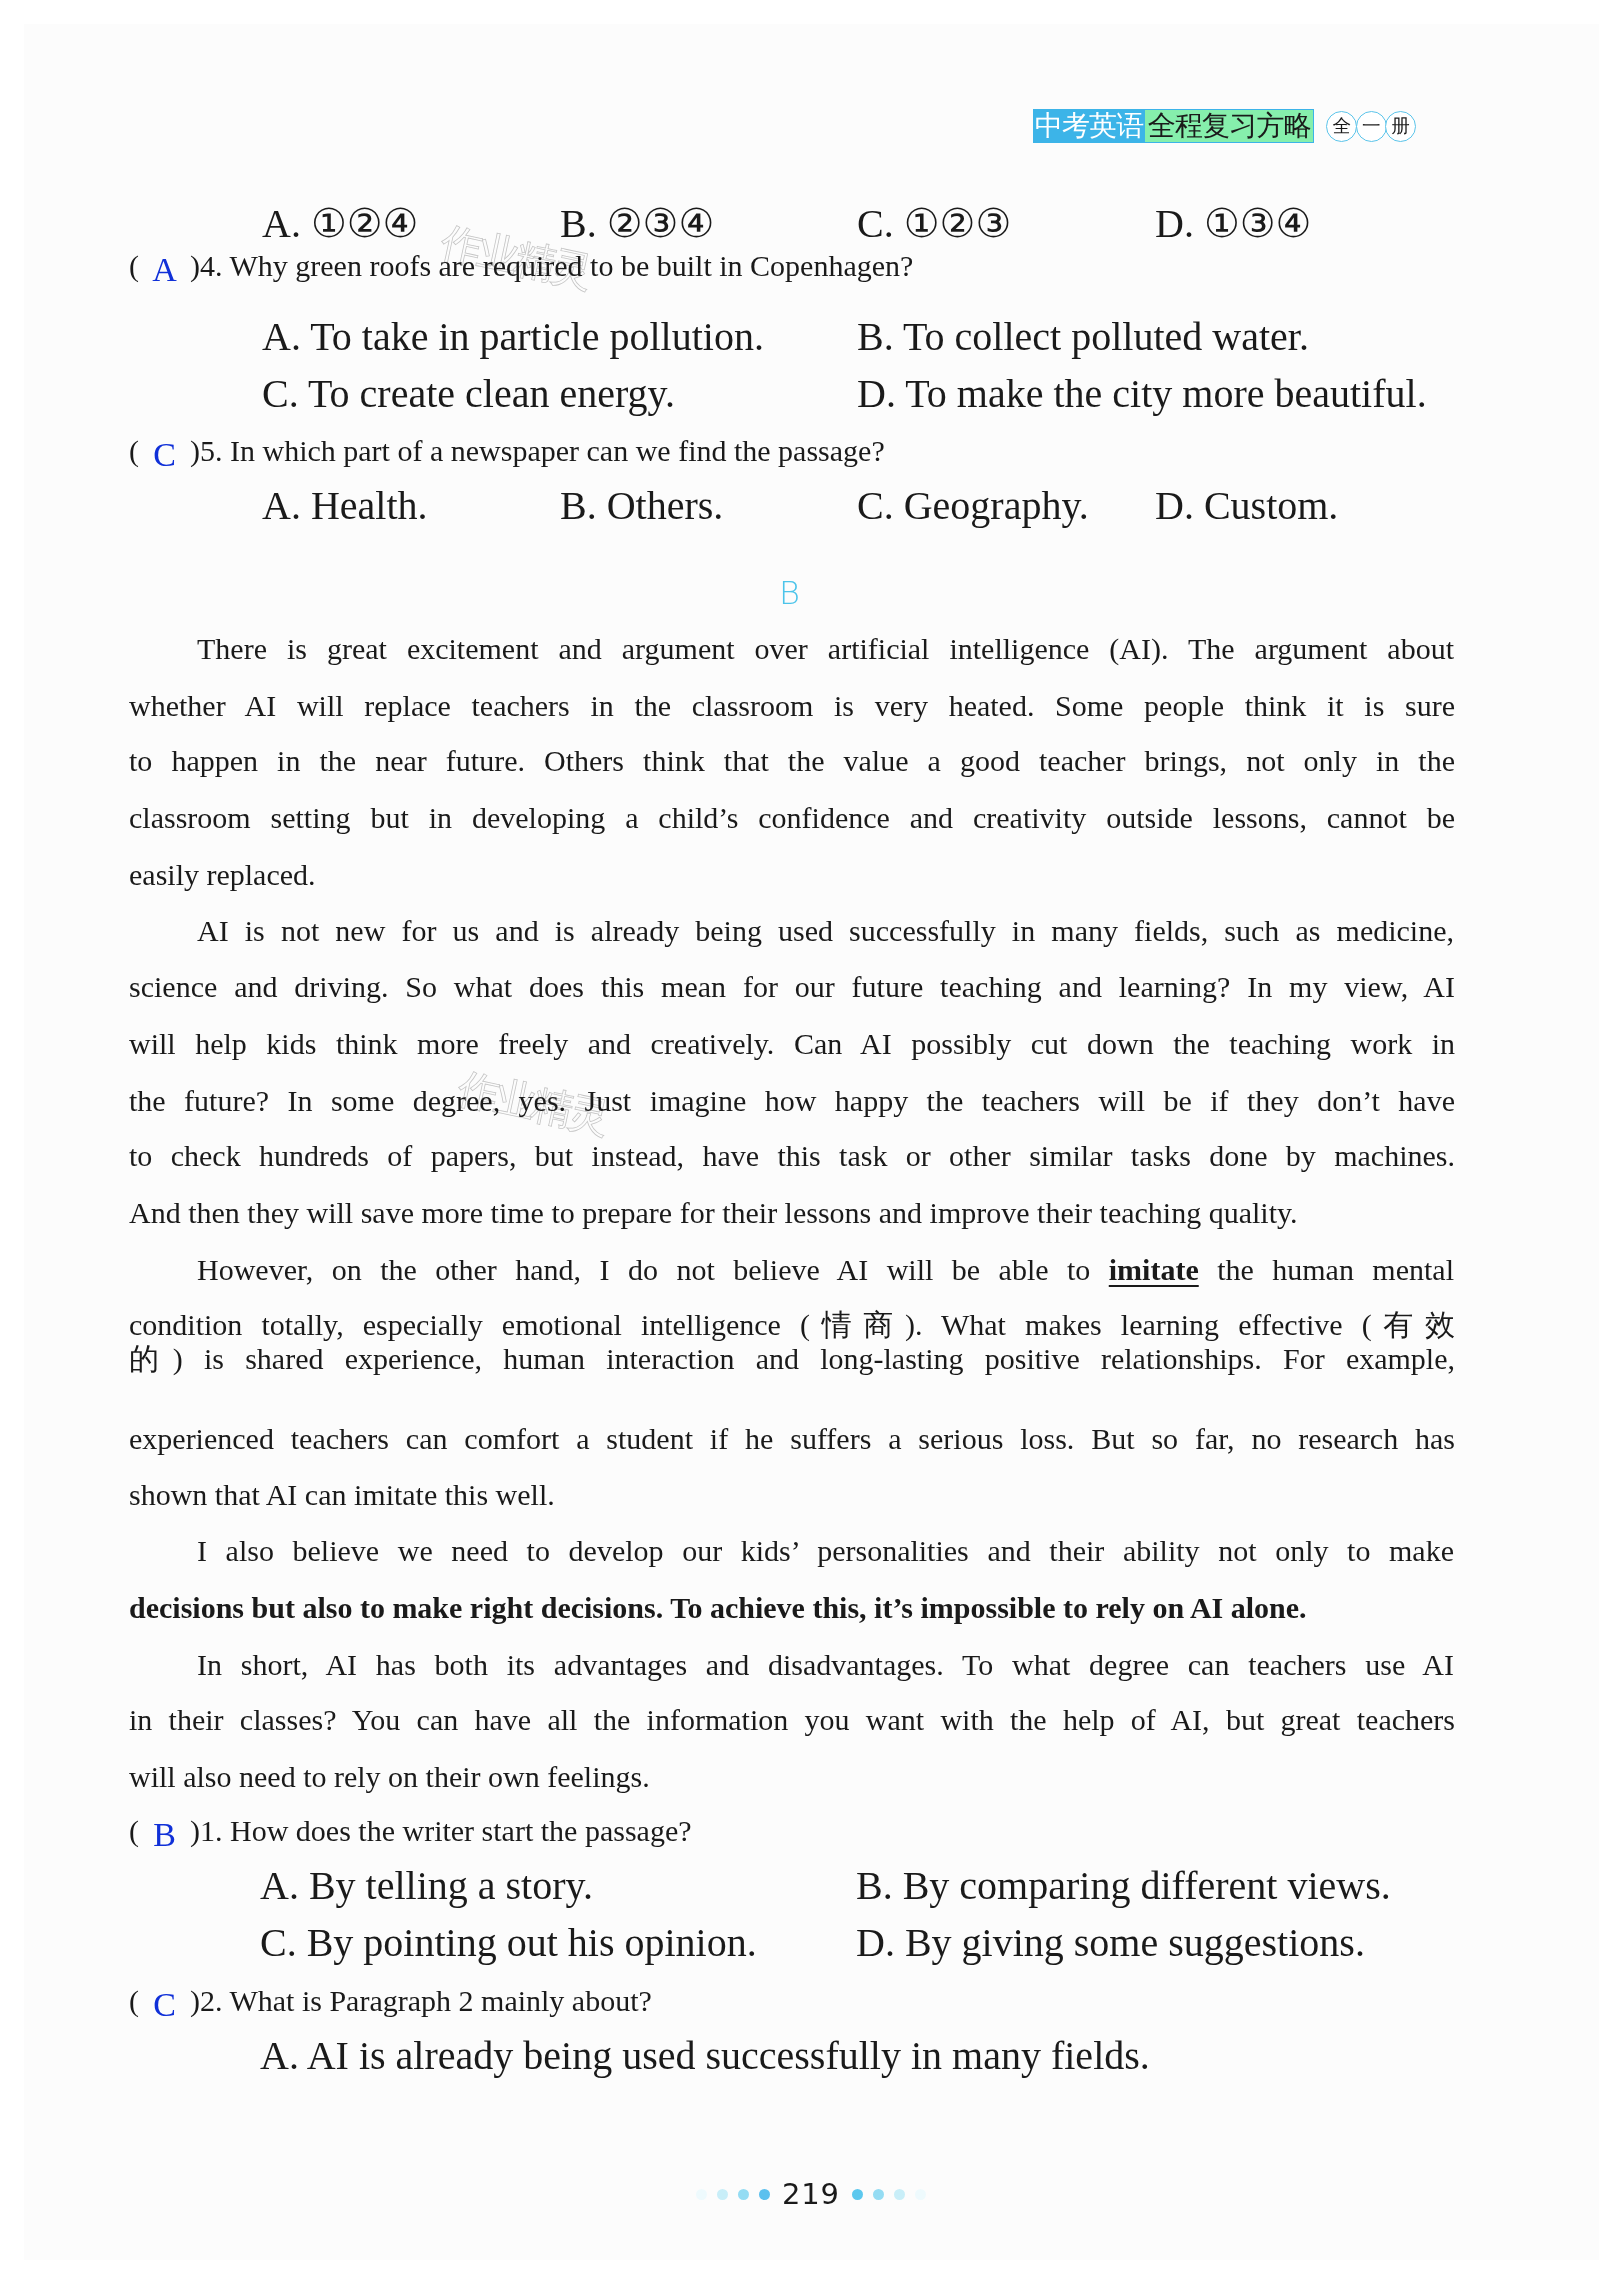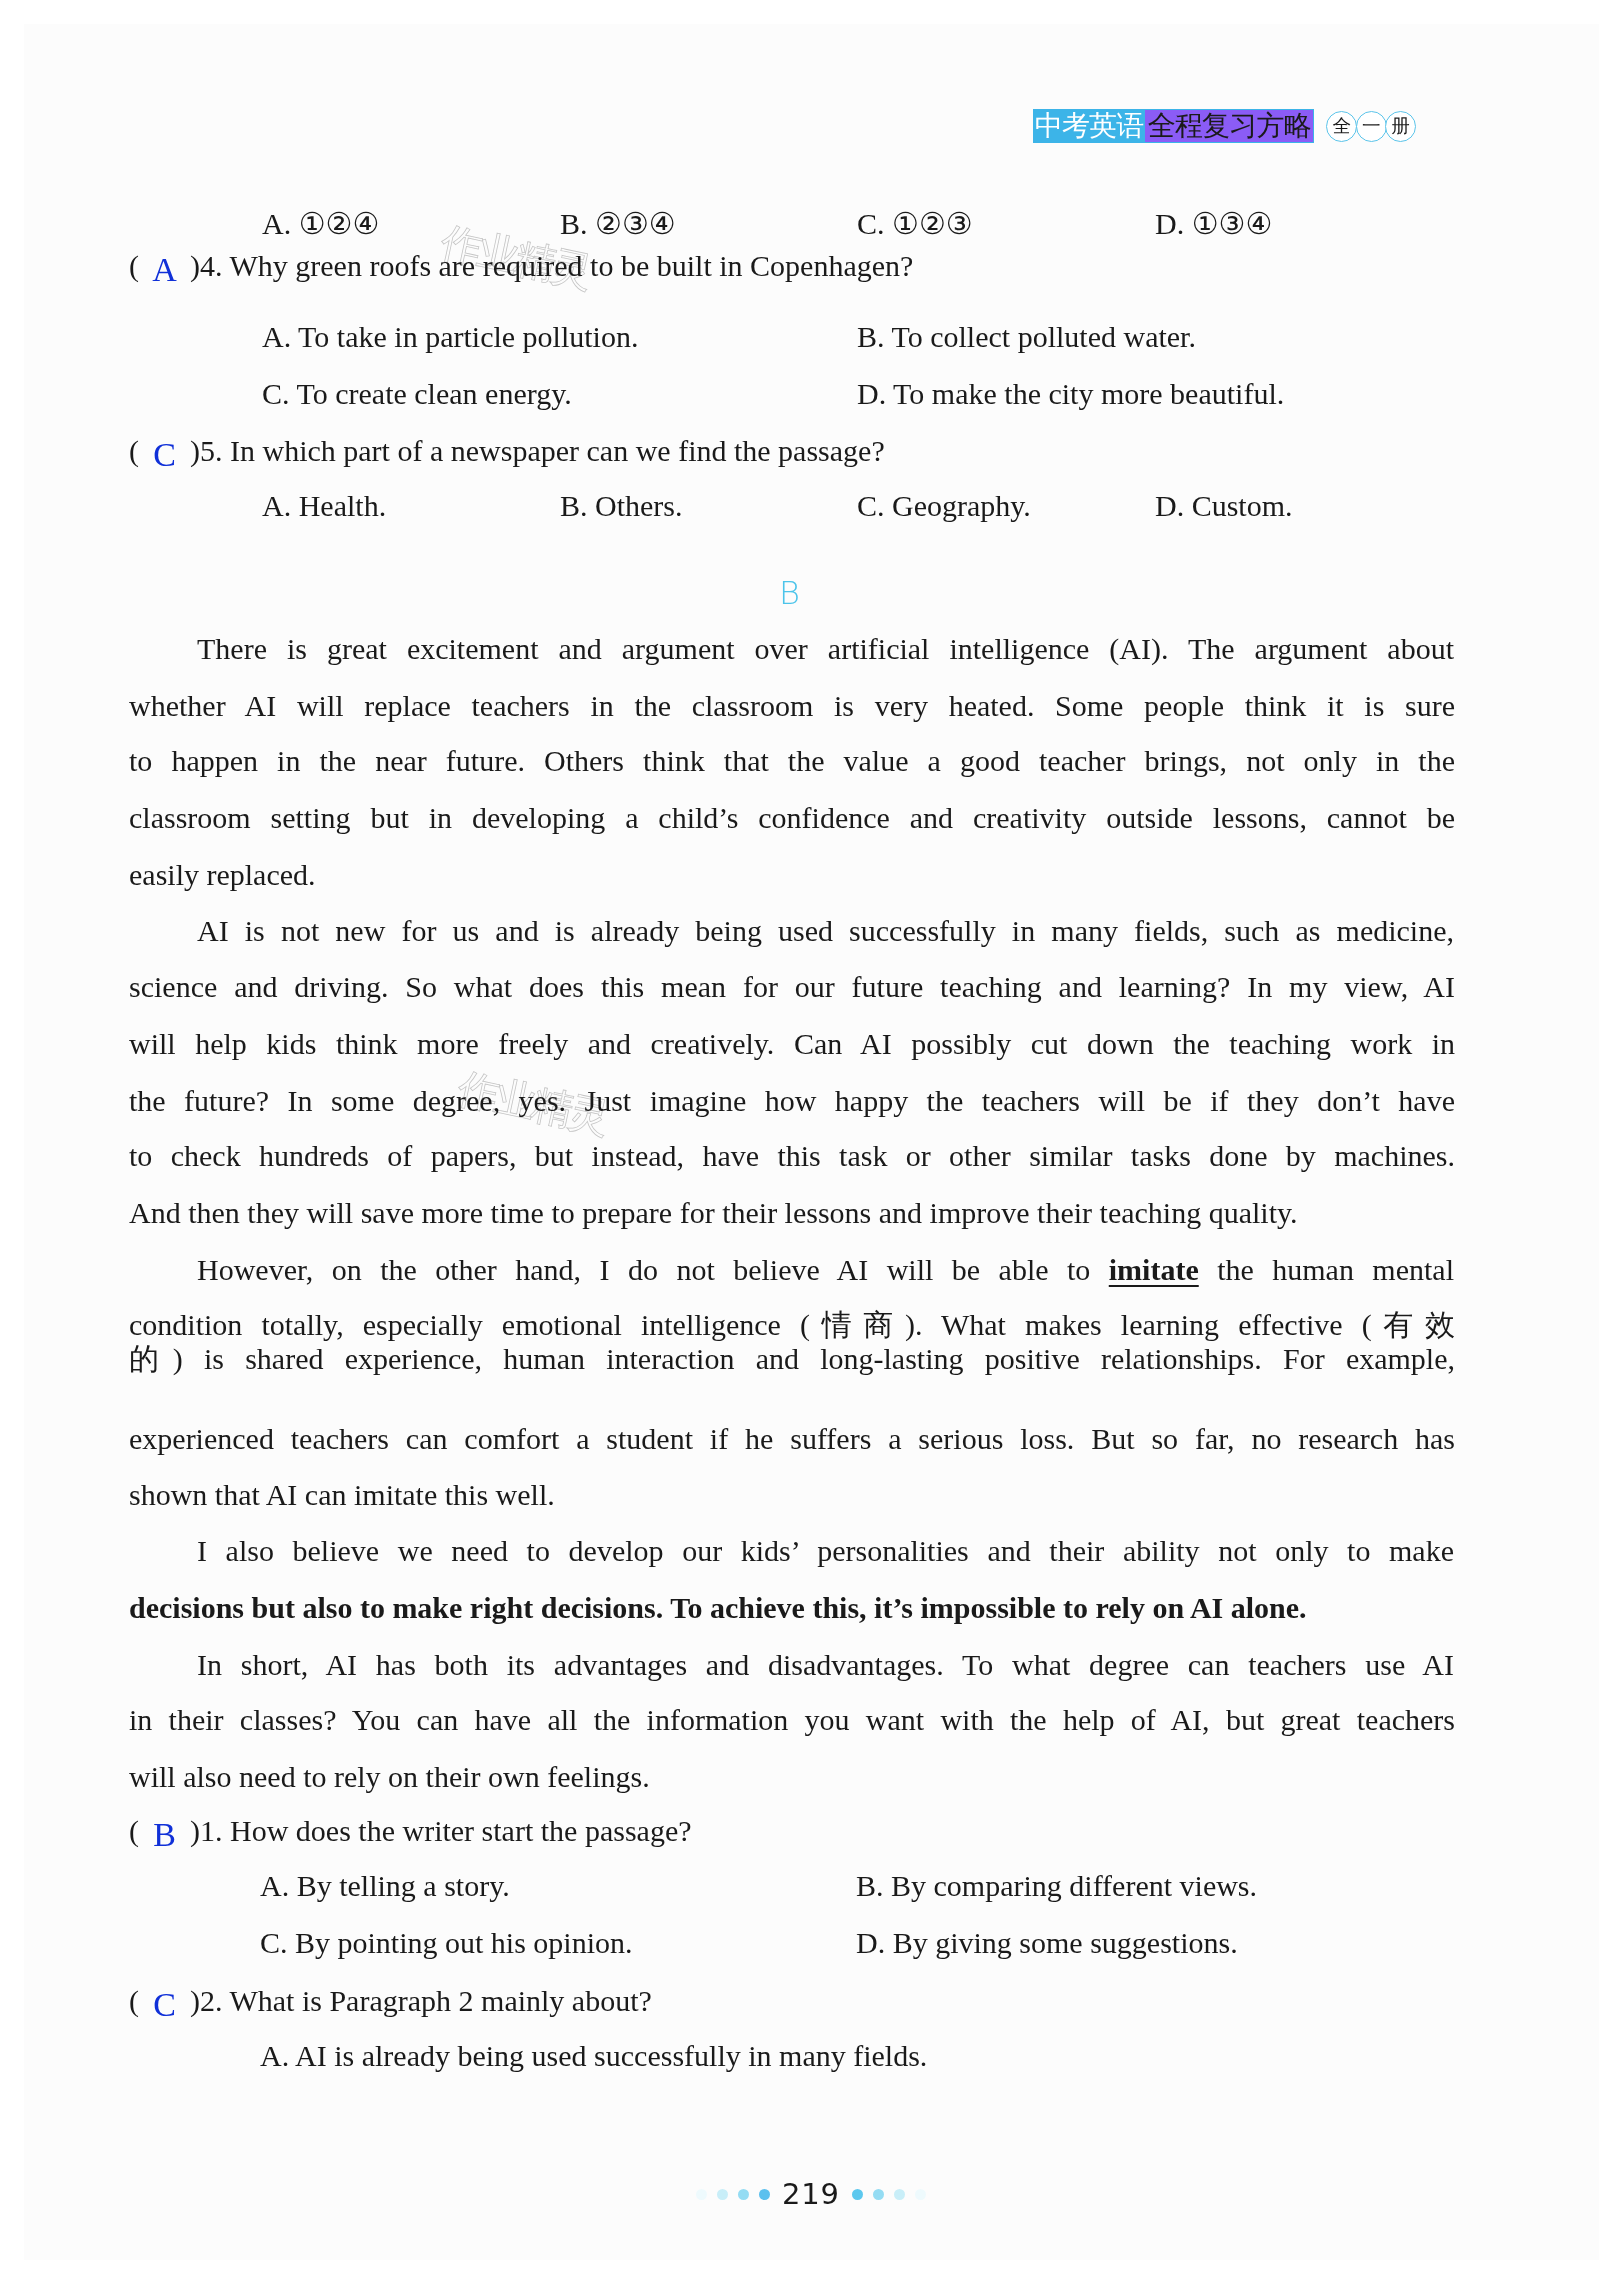--- a/index.html
+++ b/index.html
@@ -2,31 +2,31 @@
 <html style="font-size:13.5px"><head>
 <meta charset="utf-8">
 <style>
   html, body { margin:0; padding:0; background:#ffffff; }
   body { width:1622px; height:2284px; position:relative; overflow:hidden;
          font-family:"Liberation Serif", "DejaVu Serif", serif; color:#1a1a1a; }
   .paper { position:absolute; left:24px; top:24px; width:1575px; height:2236px; background:#fcfcfc; }
   .header { position:absolute; left:1033px; top:108px; height:36px; display:flex; align-items:center; }
   .hdr-blue { background:#3cb4e8; color:#ffffff; font-family:"DejaVu Sans", sans-serif; font-size:28px;
               line-height:34px; padding:0 1.7px; letter-spacing:-0.8px; }
-  .hdr-white { background:#8b5cf6; color:#1a1a1a; font-family:"DejaVu Sans", sans-serif; font-size:28px;
+  .hdr-white { background:#86efac; color:#1a1a1a; font-family:"DejaVu Sans", sans-serif; font-size:28px;
                line-height:32px; padding:0 2.5px; border:0.8px solid #3cb4e8; border-left:none; letter-spacing:-0.8px; }
   .hdr-circles { display:flex; margin-left:12px; }
   .hdr-circle { width:29px; height:29px; border:1.3px solid #5bc4ea; border-radius:50%; display:flex;
                 align-items:center; justify-content:center; font-family:"DejaVu Sans", sans-serif;
                 font-size:18.6px; color:#1a1a1a; margin-right:-1.7px; background:#fff; }
   .para-line { position:absolute; font-size:30px; line-height:37px; white-space:nowrap; }
   .ans-wrap { position:absolute; left:129px; font-size:30px; line-height:37px; white-space:nowrap; }
   .paren { display:inline-block; }
   .ans { display:inline-block; width:51px; text-align:center; color:#1030d8; font-size:34px; position:relative; top:5px; }
-  .opt { position:absolute; font-size:30px; line-height:37px; white-space:nowrap; }
+  .opt { position:absolute; font-size:40px; line-height:37px; white-space:nowrap; }
   .section-letter { position:absolute; left:779px; top:575px; font-family:"DejaVu Sans", sans-serif; font-size:32px;
                     color:#4cc4ea; line-height:37px; font-weight:300; }
   .bold-u { font-weight:bold; text-decoration:underline; text-decoration-thickness:1.7px; text-underline-offset:5px; }
   .watermark { position:absolute; font-family:"DejaVu Sans", sans-serif; font-size:41px; color:transparent;
                -webkit-text-stroke:0.8px #b8b8b8; transform:rotate(12deg); letter-spacing:-3.4px; opacity:0.8; }
   .footer { position:absolute; left:0; top:2177px; width:1622px; display:flex; justify-content:center; align-items:center; }
   .dot { width:11px; height:11px; border-radius:50%; margin:0 5px; }
   .pagenum { font-family:"DejaVu Sans", sans-serif; font-size:29px; color:#1a1a1a; margin:0 6.8px; letter-spacing:0.8px; }
 </style>
 </head>

